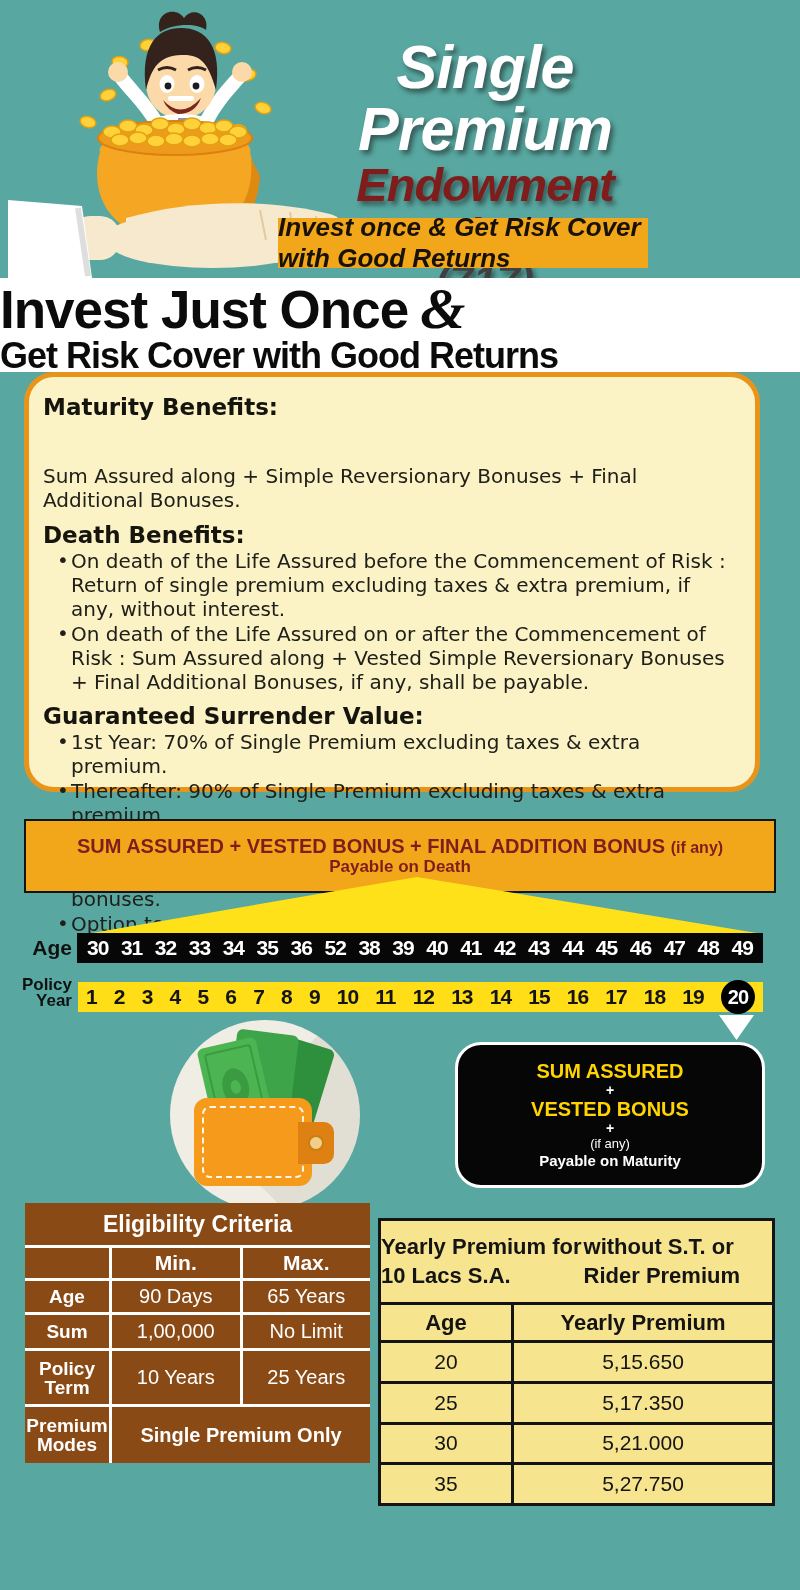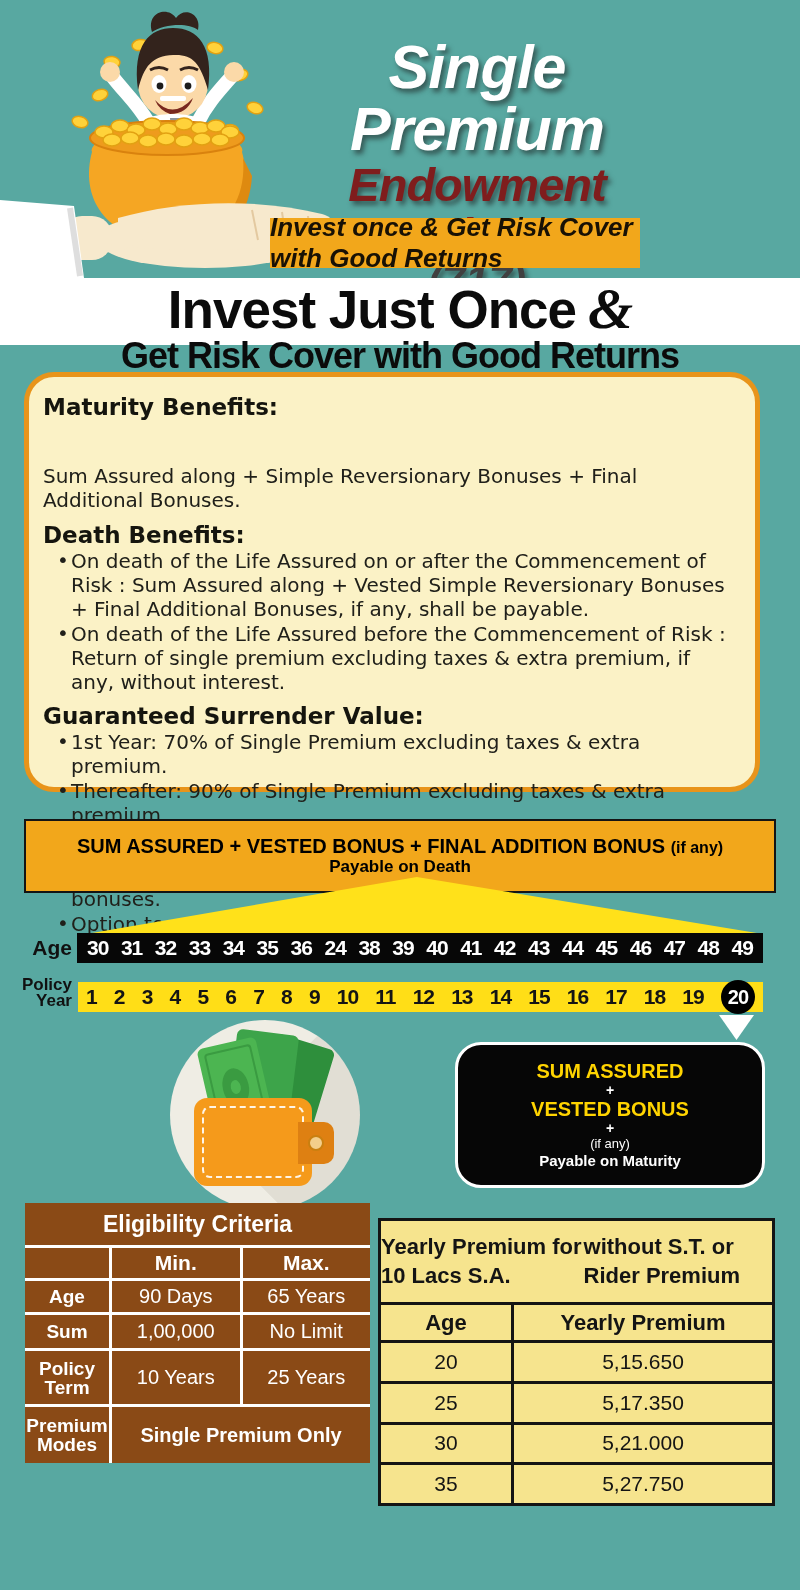--- a/index.html
+++ b/index.html
@@ -3,51 +3,51 @@
 <meta charset="utf-8">
 <style>
   * { margin:0; padding:0; box-sizing:border-box; }
   html,body { background:#444; }
   .page {
     position:relative; width:800px; height:1590px; overflow:hidden;
     background:#58a8a1; font-family:"Liberation Sans", sans-serif;
     margin:0 auto;
   }
   
-  .hdr { position:absolute; left:0; top:0; width:640px; height:278px; }
+  .hdr { position:absolute; left:8px; top:0; width:640px; height:278px; }
   .hdr-illus { position:absolute; left:0; top:0; }
   .titles { position:absolute; left:320px; right:6px; top:36px; text-align:center; }
   .t1 { font-size:61px; font-weight:bold; font-style:italic; color:#ffffff;
         text-shadow:3px 4px 5px rgba(25,25,25,.55); letter-spacing:-1px; line-height:1.02; }
   .t2 { font-size:47px; font-weight:bold; font-style:italic; color:#7f1d1d;
         text-shadow:3px 4px 5px rgba(25,25,25,.55); letter-spacing:-1px; line-height:1.05; }
   .t3 { font-size:42px; font-weight:bold; font-style:italic; color:#404040;
         text-shadow:3px 4px 5px rgba(25,25,25,.55); line-height:1.05; }
   .ribbon { position:absolute; left:270px; right:0; top:218px; height:50px;
         background:#f2a71b; display:flex; align-items:center; justify-content:center;
         font-size:26px; font-weight:bold; font-style:italic; color:#181105; }
   
-  .hero { position:absolute; left:0; top:278px; width:800px; height:67px;
-        background:#ffffff; text-align:center; color:#0b0b0b; }
+  .hero { position:absolute; left:0; top:278px; width:800px; height:94px;
+        background:#ffffff; text-align:left; color:#0b0b0b; }
   .hero1 { font-size:53px; font-weight:bold; letter-spacing:-1px; line-height:1.0; margin-top:2px; }
   .hero1 .amp { font-family:"Liberation Serif", serif; font-style:italic; font-size:58px; font-weight:bold; margin-left:12px; }
   .hero2 { font-size:36px; font-weight:bold; letter-spacing:-1px; line-height:1.0; }
   
   .benefits { position:absolute; left:24px; right:40px; top:372px; height:420px;
         background:#fbf2c6; border:5px solid #e8941a; border-radius:30px;
         padding:8px 16px 0 14px; font-family:"DejaVu Sans", sans-serif; color:#20201a; }
   .bhead { font-size:23px; font-weight:bold; color:#15150e; margin-top:9px; }
   .bpara { font-size:20px; line-height:1.22;margin-top:44px; }
   .benefits ul { list-style:none; padding-left:14px; }
   .benefits li { font-size:20px; line-height:1.2; padding-left:14px; position:relative; margin-top:1px; }
   .benefits li::before { content:"•"; position:absolute; left:0; top:-1px; font-size:20px; }
   
   .death-banner { position:absolute; left:24px; right:24px; top:819px; height:74px;
         background:#f2a71b; border:2px solid #141414; display:flex; flex-direction:column;
-        align-items:center; justify-content:center; color:#000000; }
+        align-items:center; justify-content:center; color:#7f1d1d; }
   .db1 { font-size:20px; font-weight:bold; line-height:1.15; }
   .db1 .small { font-size:16px; }
   .db2 { font-size:17px; font-weight:bold; line-height:1.1; }
   .big-triangle { position:absolute; left:0; top:877px; width:800px; height:56px;
         background:#ffe11a; clip-path:polygon(52.1% 0, 11.5% 100%, 94.6% 100%); }
   
   .row-label { position:absolute; left:0; width:72px; text-align:right; color:#111;
         font-weight:bold; }
   .age-label { top:936px; font-size:21px; }
   .policy-label { top:977px; font-size:17px; line-height:0.95; }
@@ -215,22 +215,22 @@
   </div>
 
   <div class="benefits">
     <div class="bsec">
       <div class="bhead">Maturity Benefits:</div>
       <div class="bpara">Sum Assured along + Simple Reversionary Bonuses + Final Additional Bonuses.</div>
     </div>
     <div class="bsec">
       <div class="bhead">Death Benefits:</div>
       <ul>
+        <li>On death of the Life Assured before the Commencement of Risk : Return of single premium excluding taxes &amp; extra premium, if any, without interest.</li>
         <li>On death of the Life Assured on or after the Commencement of Risk : Sum Assured along + Vested Simple Reversionary Bonuses + Final Additional Bonuses, if any, shall be payable.</li>
-        <li>On death of the Life Assured before the Commencement of Risk : Return of single premium excluding taxes &amp; extra premium, if any, without interest.</li>
       </ul>
     </div>
     <div class="bsec">
       <div class="bhead">Guaranteed Surrender Value:</div>
       <ul>
         <li>1st Year: 70% of Single Premium excluding taxes &amp; extra premium.</li>
         <li>Thereafter: 90% of Single Premium excluding taxes &amp; extra premium.</li>
       </ul>
     </div>
     <div class="bsec">
@@ -253,21 +253,21 @@
 
   <div class="row-label age-label">Age</div>
   <div class="age-bar">
       <span>30</span>
       <span>31</span>
       <span>32</span>
       <span>33</span>
       <span>34</span>
       <span>35</span>
       <span>36</span>
-      <span>24</span>
+      <span>52</span>
       <span>38</span>
       <span>39</span>
       <span>40</span>
       <span>41</span>
       <span>42</span>
       <span>43</span>
       <span>44</span>
       <span>45</span>
       <span>46</span>
       <span>47</span>

